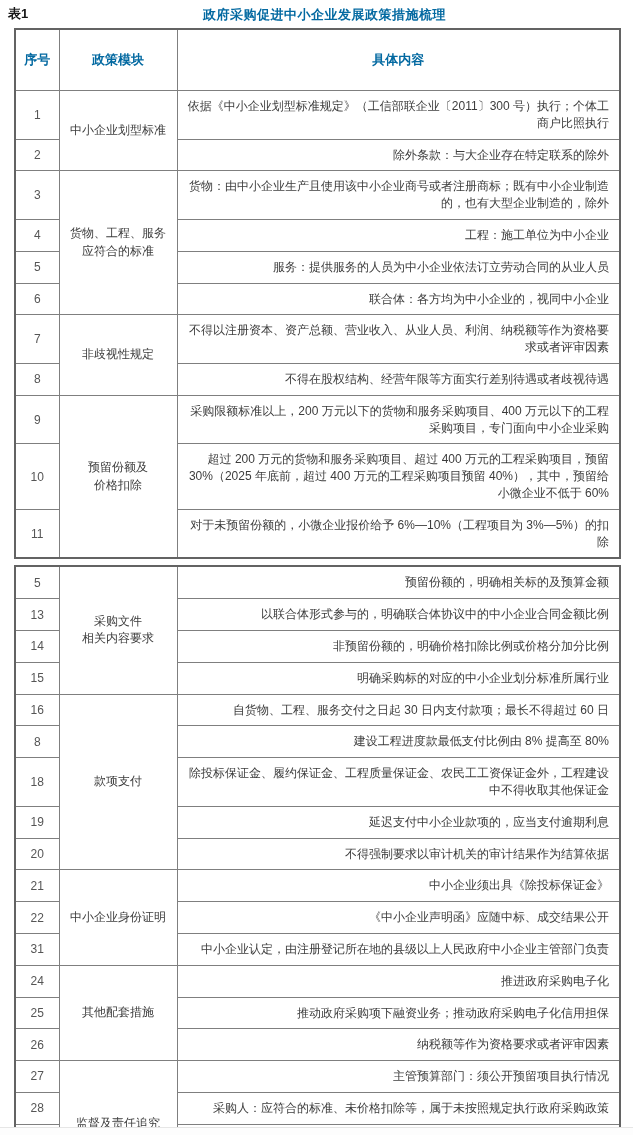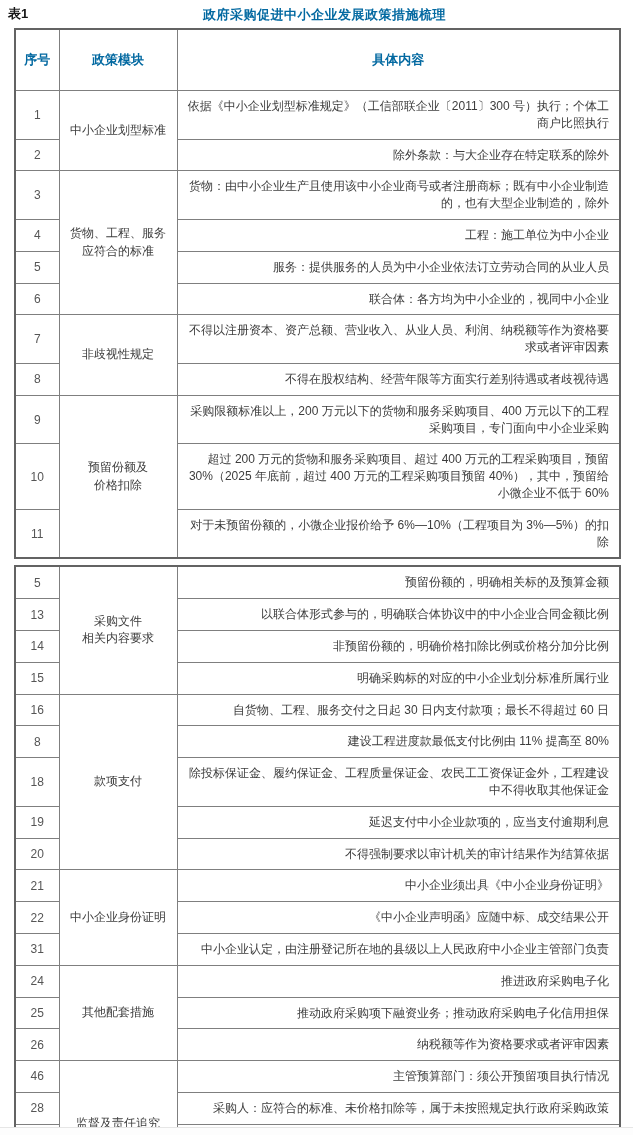--- a/index.html
+++ b/index.html
@@ -188,38 +188,38 @@
           <td class="no-cell">15</td>
           <td class="content-cell">明确采购标的对应的中小企业划分标准所属行业</td>
         </tr>
         <tr>
           <td class="no-cell">16</td>
           <td class="module-cell" rowspan="5">款项支付</td>
           <td class="content-cell">自货物、工程、服务交付之日起 30 日内支付款项；最长不得超过 60 日</td>
         </tr>
         <tr>
           <td class="no-cell">8</td>
-          <td class="content-cell">建设工程进度款最低支付比例由 11% 提高至 80%</td>
+          <td class="content-cell">建设工程进度款最低支付比例由 8% 提高至 80%</td>
         </tr>
         <tr>
           <td class="no-cell">18</td>
           <td class="content-cell">除投标保证金、履约保证金、工程质量保证金、农民工工资保证金外，工程建设中不得收取其他保证金</td>
         </tr>
         <tr>
           <td class="no-cell">19</td>
           <td class="content-cell">延迟支付中小企业款项的，应当支付逾期利息</td>
         </tr>
         <tr>
           <td class="no-cell">20</td>
           <td class="content-cell">不得强制要求以审计机关的审计结果作为结算依据</td>
         </tr>
         <tr>
           <td class="no-cell">21</td>
           <td class="module-cell" rowspan="3">中小企业身份证明</td>
-          <td class="content-cell">中小企业须出具《中小企业身份证明》</td>
+          <td class="content-cell">中小企业须出具《除投标保证金》</td>
         </tr>
         <tr>
           <td class="no-cell">22</td>
           <td class="content-cell">《中小企业声明函》应随中标、成交结果公开</td>
         </tr>
         <tr>
           <td class="no-cell">31</td>
           <td class="content-cell">中小企业认定，由注册登记所在地的县级以上人民政府中小企业主管部门负责</td>
         </tr>
         <tr>
@@ -229,21 +229,21 @@
         </tr>
         <tr>
           <td class="no-cell">25</td>
           <td class="content-cell">推动政府采购项下融资业务；推动政府采购电子化信用担保</td>
         </tr>
         <tr>
           <td class="no-cell">26</td>
           <td class="content-cell">纳税额等作为资格要求或者评审因素</td>
         </tr>
         <tr>
-          <td class="no-cell">46</td>
+          <td class="no-cell">27</td>
           <td class="module-cell" rowspan="4">监督及责任追究</td>
           <td class="content-cell">主管预算部门：须公开预留项目执行情况</td>
         </tr>
         <tr>
           <td class="no-cell">28</td>
           <td class="content-cell">采购人：应符合的标准、未价格扣除等，属于未按照规定执行政府采购政策</td>
         </tr>
         <tr>
           <td class="no-cell">29</td>
           <td class="content-cell">供应商：声明函内容不实的，属于提供虚假材料谋取中标、成交</td>

